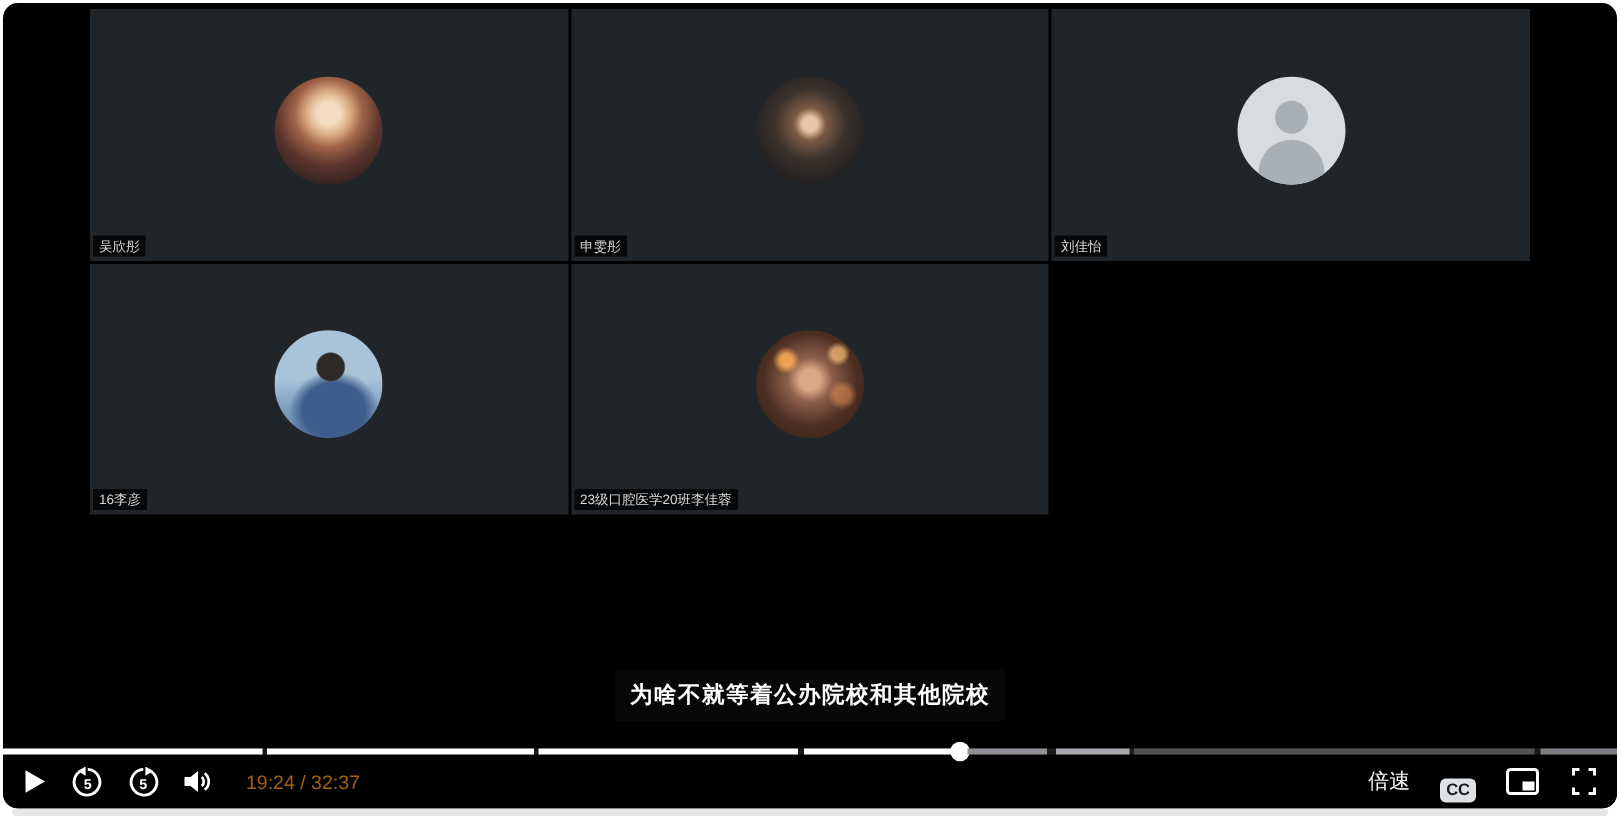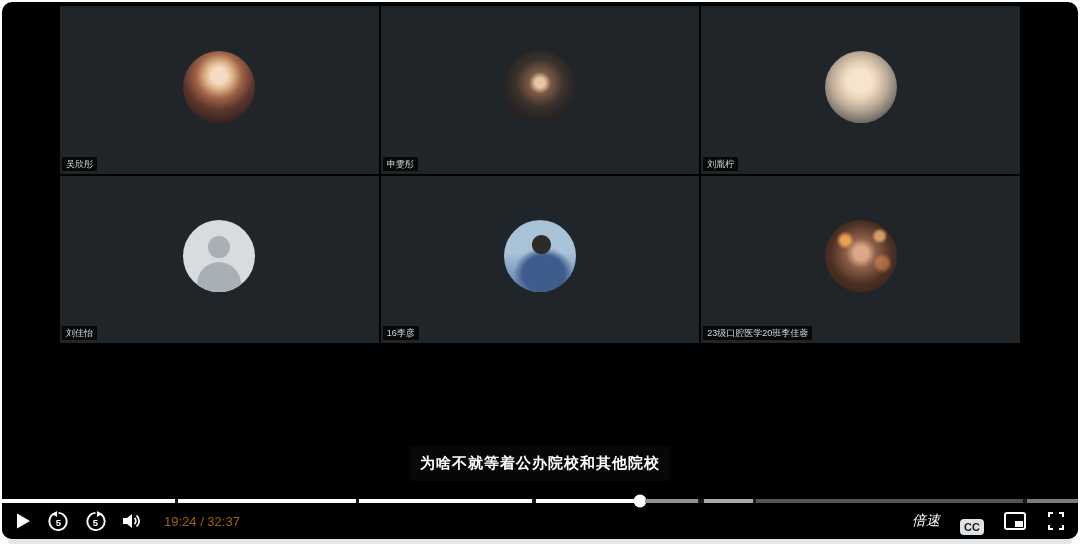--- a/index.html
+++ b/index.html
@@ -75,45 +75,41 @@
   .progress .seg{position:absolute;top:0;height:100%;}
   .progress .handle{position:absolute;top:50%;width:13px;height:13px;border-radius:50%;background:#fff;
     transform:translate(-50%,-50%);}
   .ctl-bar{position:absolute;left:0;right:0;bottom:0;height:36px;z-index:6;display:flex;align-items:center;
     justify-content:space-between;padding:0 12px;}
   .ctl-left,.ctl-right{display:flex;align-items:center;}
   .ctl-btn{display:flex;align-items:center;justify-content:center;cursor:pointer;background:none;border:none;padding:0;}
   .ctl-left .ctl-btn{margin-right:16px;}
   .ctl-right .ctl-btn,.ctl-right .speed{margin-left:20px;}
   .time{color:#a16207;font-size:13px;margin-left:6px;}
-  .speed{color:#fff;font-size:14px;cursor:pointer;font-style:italic;}
+  .speed{color:#fff;font-size:14px;cursor:pointer;}
   .cc-badge{background:#dfe2e4;color:#17191b;font-size:11px;font-weight:bold;border-radius:4px;
     padding:2px 4px;line-height:12px;cursor:pointer;margin-top:12px;}
 </style>
 </head>
 <body>
 
 <div class="player">
 
   <div class="grid">
 
     <div class="tile">
       <div class="avatar av0"></div>
       <span class="name-tag">吴欣彤</span>
     </div>
 
     <div class="tile">
       <div class="avatar av1"></div>
       <span class="name-tag">申雯彤</span>
     </div>
 
-    <div class="tile">
-      <div class="avatar av2"></div>
-      <span class="name-tag">刘胤柠</span>
-    </div>
 
 
 
 
     <div class="tile">
       <div class="avatar av6"></div>
       <span class="name-tag">刘佳怡</span>
     </div>
 
     <div class="tile">

